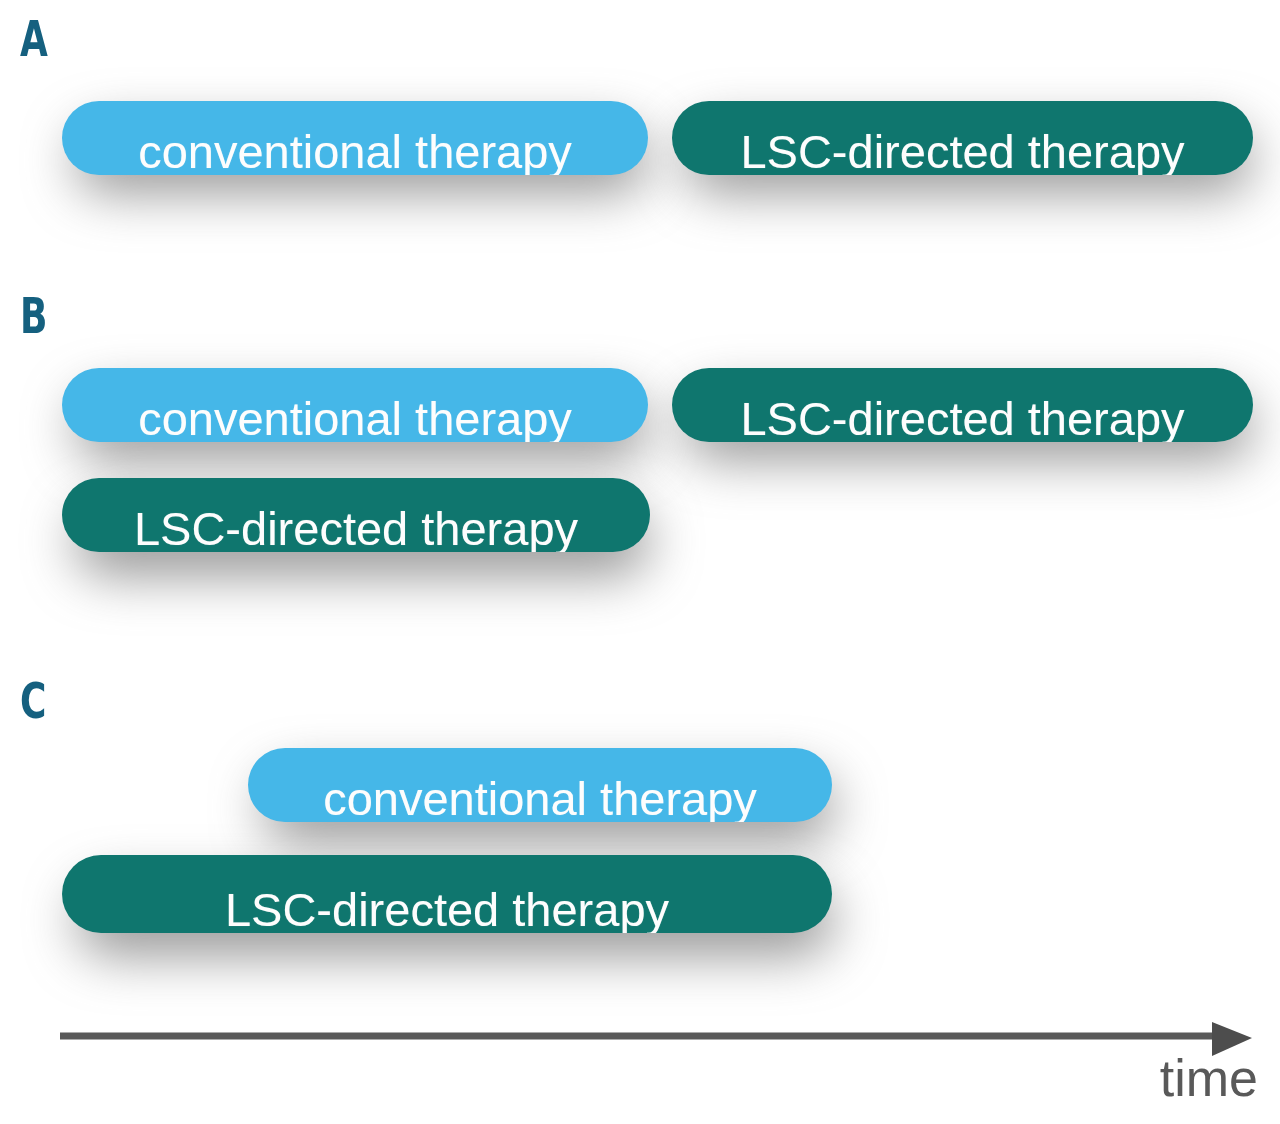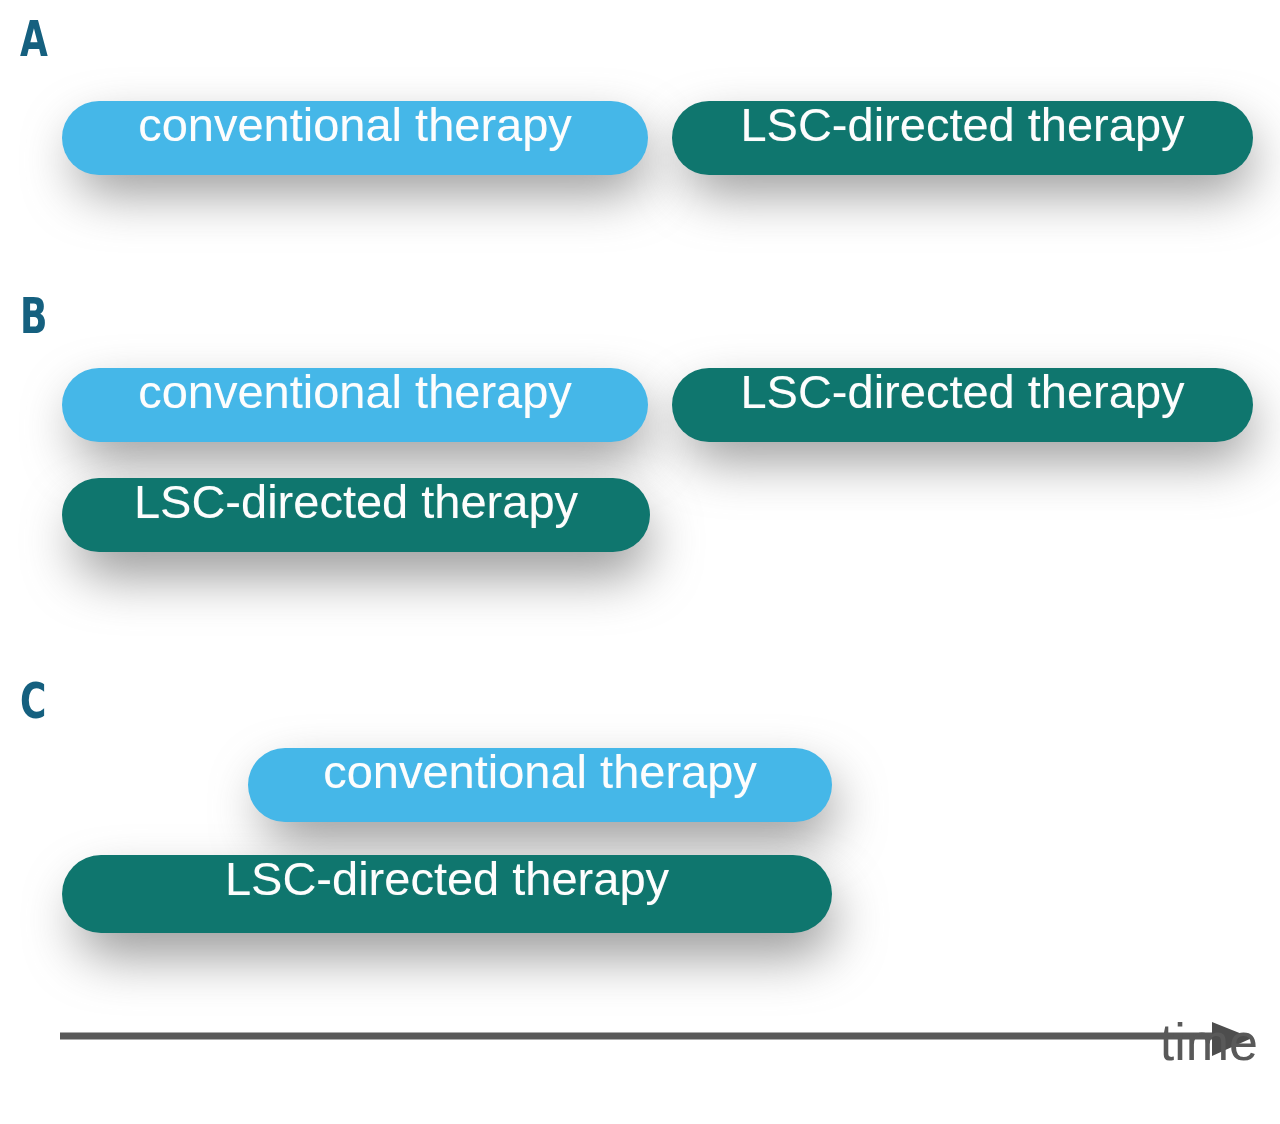--- a/index.html
+++ b/index.html
@@ -37,21 +37,21 @@
     user-select: none;
   }
   #letter-a { left: 20px; top: 14px; }
   #letter-b { left: 20px; top: 291px; }
   #letter-c { left: 20px; top: 676px; }
 
   
   .pill {
     position: absolute;
     display: flex;
-    align-items: flex-start;
+    align-items: flex-end;
     box-sizing: border-box;
     border-radius: 999px;
     color: #fdfdfd;
     font-family: "Liberation Sans", sans-serif;
     font-size: 47px;
     line-height: 1;
     white-space: nowrap;
     overflow: hidden;
     text-shadow: 0 0 1px rgba(255,255,255,0.35);
   }
@@ -82,21 +82,21 @@
     position: absolute;
     left: 60px;
     top: 1022px;
     width: 1192px;
     height: 40px;
     z-index: 3;
   }
   #time-label {
     position: absolute;
     right: 22px;
-    top: 1016px;
+    top: 1052px;
     font-family: "Liberation Sans", sans-serif;
     font-size: 52px;
     line-height: 52px;
     color: #595959;
     z-index: 3;
   }
 </style>
 </head>
 <body>
 

